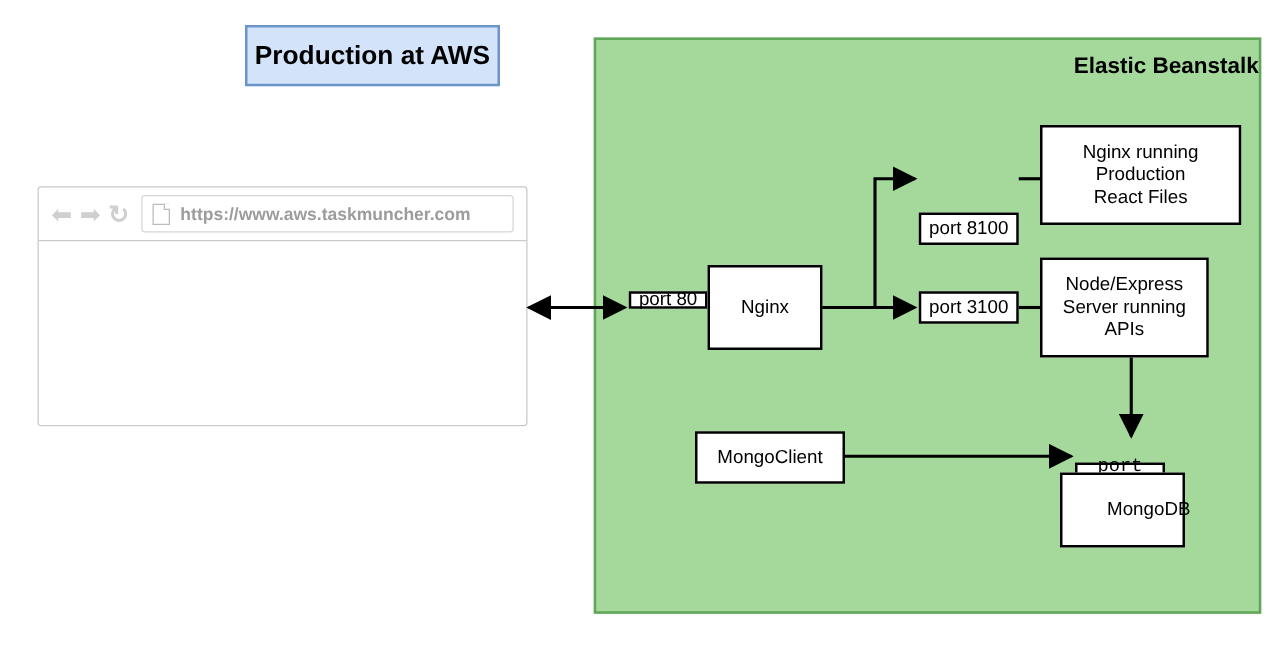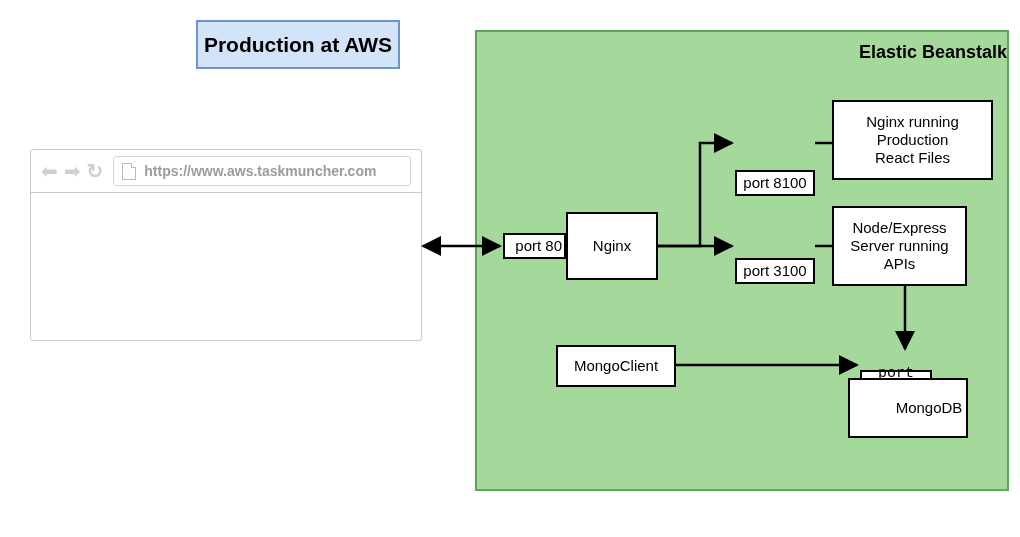--- a/index.html
+++ b/index.html
@@ -32,49 +32,49 @@
   <div class="title-box" style="left:196px;top:20px;width:200px;height:45px;">
     <span>Production at AWS</span>
   </div>
 
   <div class="beanstalk" style="left:475px;top:30px;width:530px;height:457px;">
     <div class="beanstalk-title" style="top:10px;">
       <span>Elastic Beanstalk</span>
     </div>
   </div>
 
-  <div class="box" style="left:503px;top:233px;width:63px;height:26px;justify-content:flex-end;">
+  <div class="box" style="left:503px;top:233px;width:63px;height:14px;">
     <span>port 80</span>
   </div>
   <div class="box" style="left:566px;top:212px;width:92px;height:68px;justify-content:center;">
     <span>Nginx</span>
   </div>
   <div class="box" style="left:735px;top:130px;width:80px;height:26px;margin-top:40px;">
     <span>port 8100</span>
   </div>
   <div class="box" style="left:832px;top:100px;width:161px;height:80px;white-space:pre-line;">
     <span>Nginx running
 Production
 React Files</span>
   </div>
-  <div class="box" style="left:735px;top:233px;width:80px;height:26px;margin-top:25px;">
+  <div class="box" style="left:735px;top:233px;width:80px;height:26px;">
     <span>port 3100</span>
   </div>
   <div class="box" style="left:832px;top:206px;width:135px;height:80px;white-space:pre-line;">
     <span>Node/Express
 Server running
 APIs</span>
   </div>
   <div class="box" style="left:556px;top:345px;width:120px;height:42px;">
     <span>MongoClient</span>
   </div>
   <div class="box" style="left:860px;top:370px;width:72px;height:26px;font-family:Liberation Mono, monospace;">
     <span>port 27017</span>
   </div>
-  <div class="box" style="left:848px;top:378px;width:120px;height:60px;padding-left:44px;">
+  <div class="box" style="left:848px;top:378px;width:100px;height:60px;padding-left:44px;">
     <span>MongoDB</span>
   </div>
 
   <div class="browser" style="left:30px;top:149px;width:390px;height:190px;">
     <div class="toolbar">
       <span class="nav-icon">⬅</span>
       <span class="nav-icon">➡</span>
       <span class="nav-icon" style="font-weight:bold;">↻</span>
       <div class="url-bar">
         <span class="url-icon"></span>

